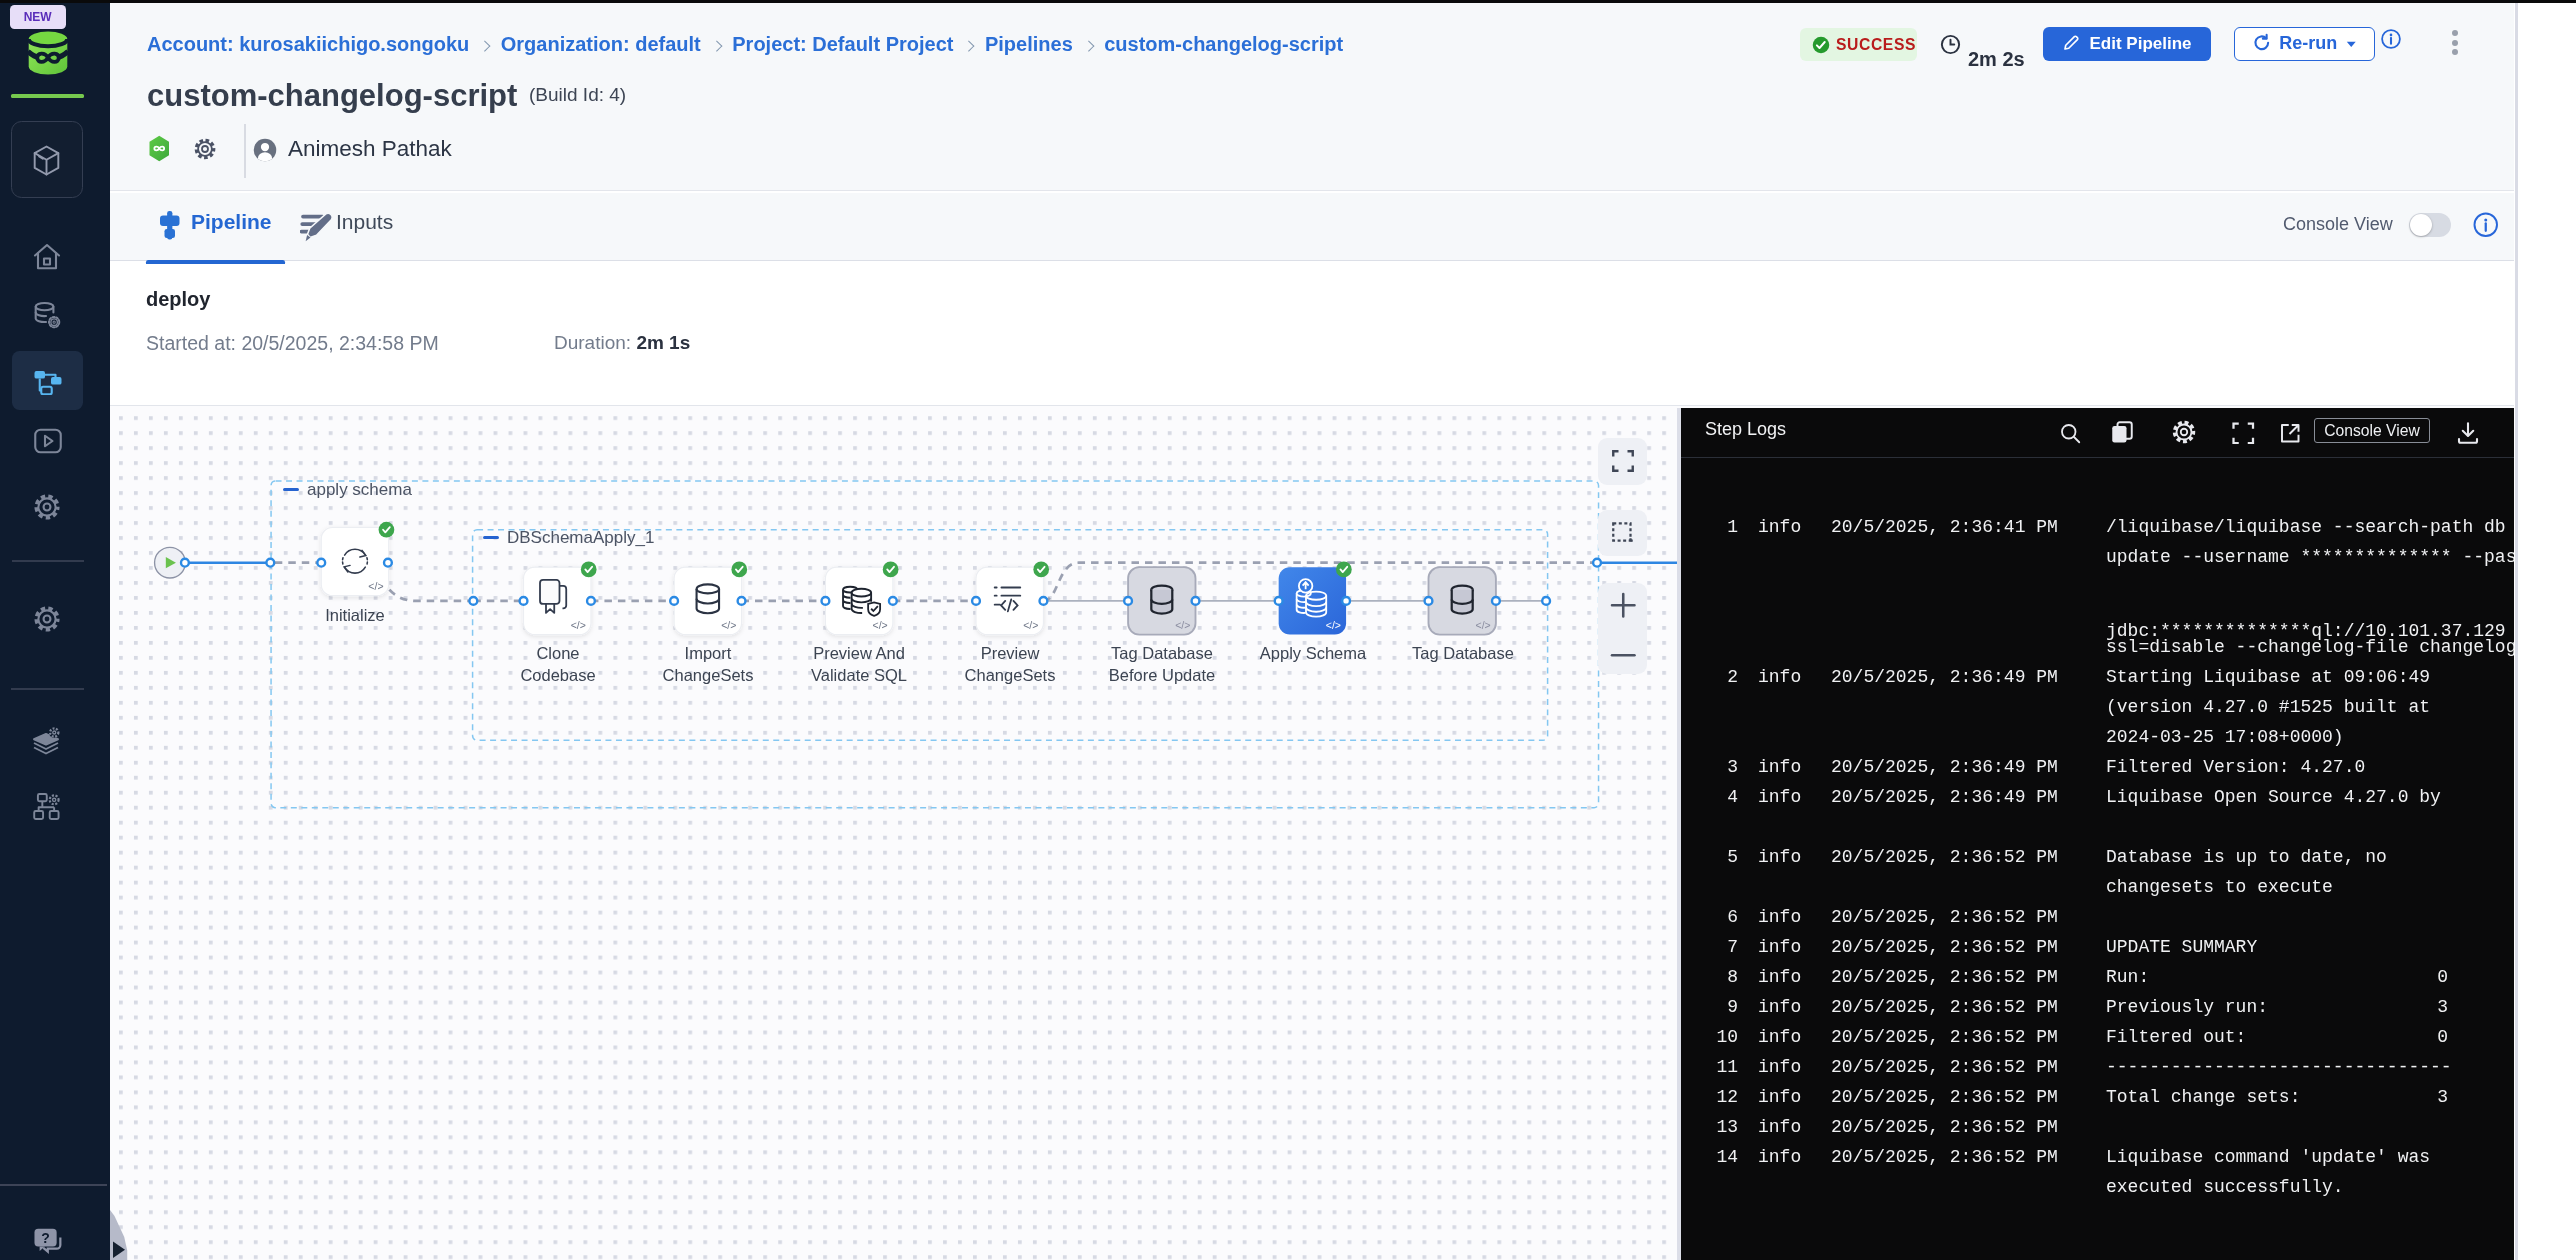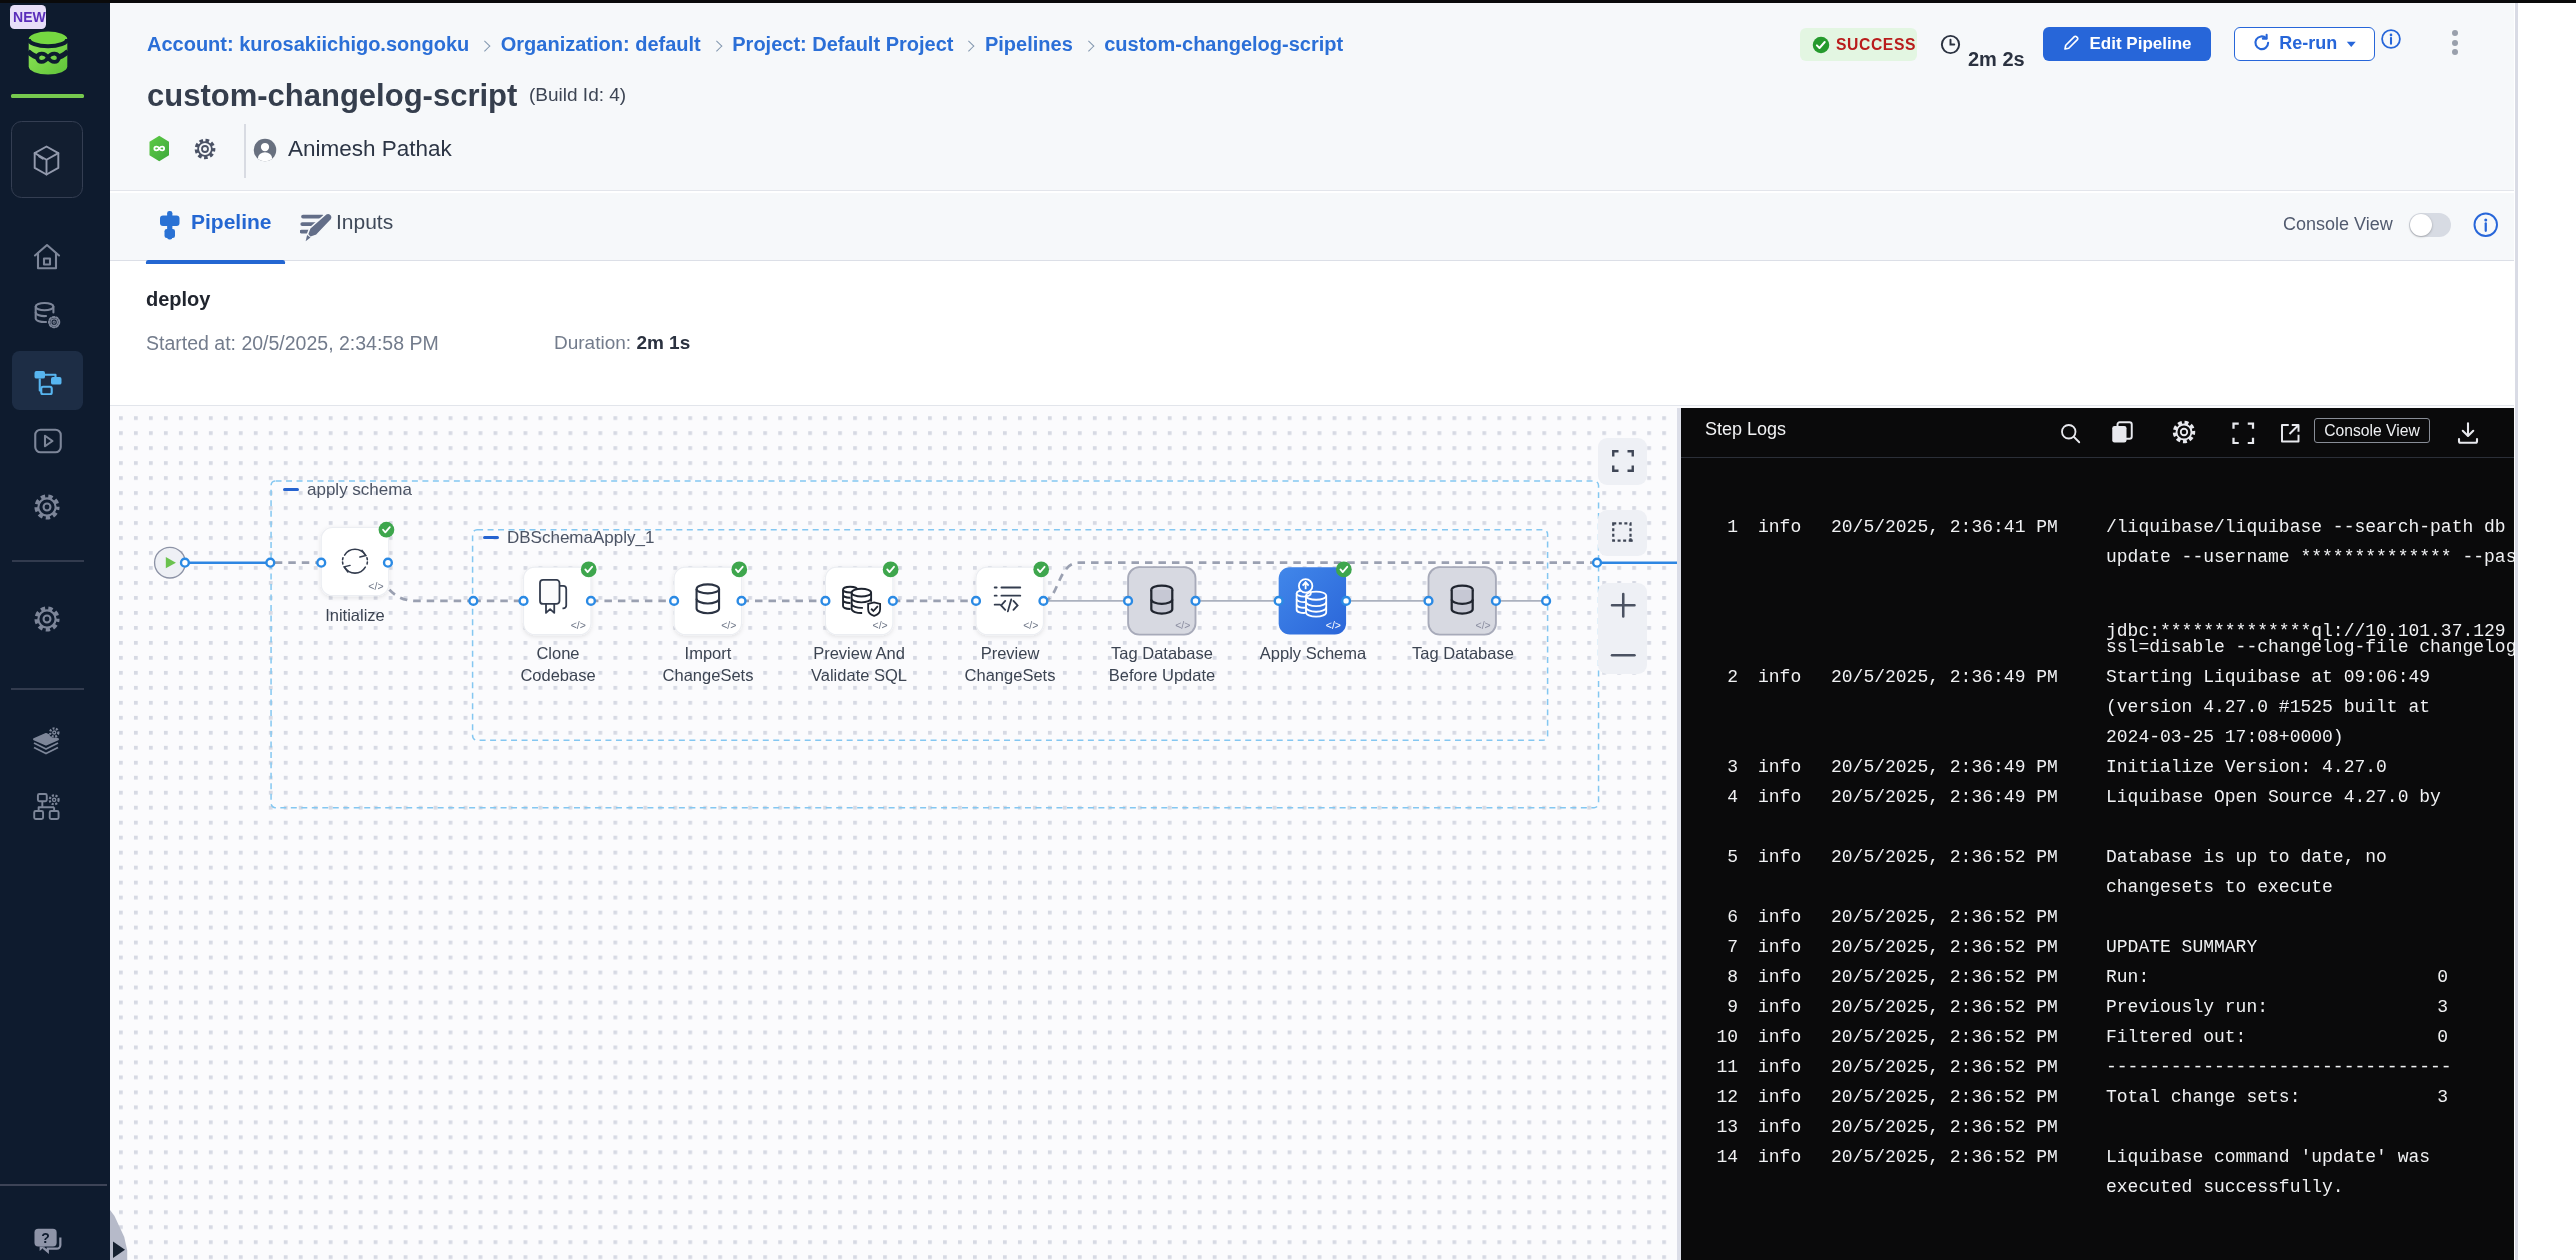--- a/index.html
+++ b/index.html
@@ -49,21 +49,21 @@
 .lr .m { position:absolute; left:425px; }
 .lr .v { position:absolute; left:707px; width:60px; text-align:right; }
 #steplogs { position:absolute; left:24px; top:10.5px; font-size:18px; color:#f2f3f5; }
 #cvbtn { position:absolute; left:633px; top:9.7px; width:116px; height:25.5px; border:1.5px solid #888d97; border-radius:3px; color:#eef0f3; font-size:15.7px; text-align:center; line-height:23px; }
 #loghead { position:absolute; left:0; top:0; width:833px; height:50px; border-bottom:0.7px solid #2b2f38; }
 </style>
 </head>
 <body>
 <div id="topbar"></div>
 <div id="sidebar">
-<div style="position:absolute;left:9.7px;top:4.5px;width:36px;height:24px;background:#e7def8;border-radius:4.5px;text-align:right;line-height:24px;font-size:14px;font-weight:bold;color:#5a2dba;">NEW</div>
+<div style="position:absolute;left:9.7px;top:4.5px;width:56px;height:24px;background:#e7def8;border-radius:4.5px;text-align:center;line-height:24px;font-size:12px;font-weight:bold;color:#5a2dba;">NEW</div>
 <svg style="position:absolute;left:24px;top:30px;" width="48" height="46" viewBox="0 0 64 62">
 <defs>
         <linearGradient id="lg1" x1="0" y1="0" x2="1" y2="1">
           <stop offset="0" stop-color="#90e557"></stop>
           <stop offset="1" stop-color="#5fc339"></stop>
         </linearGradient>
       </defs>
 <path d="M6 12 v37 a26 11 0 0 0 52 0 v-37 z" fill="url(#lg1)"></path>
 <ellipse cx="32" cy="12" rx="26" ry="10" fill="#75d741"></ellipse>
 <path d="M6 12 a26 10 0 0 0 52 0" fill="none" stroke="#0e1c2f" stroke-width="5.5"></path>
@@ -479,21 +479,21 @@
         <path d="M4 24 v3 a2 2 0 0 0 2 2 h20 a2 2 0 0 0 2 -2 v-3"></path>
       </svg>
 </div>
 <div class="lr" style="top:104px;"><span class="n">1</span><span class="i">info</span><span class="t">20/5/2025, 2:36:41 PM</span><span class="m">/liquibase/liquibase --search-path db</span></div>
 <div class="lr" style="top:134px;"><span class="m">update --username ************** --pas</span></div>
 <div class="lr" style="top:194px;margin-top:14px;"><span class="m">jdbc:**************ql://10.101.37.129</span></div>
 <div class="lr" style="top:224px;"><span class="m">ssl=disable --changelog-file changelog</span></div>
 <div class="lr" style="top:254px;"><span class="n">2</span><span class="i">info</span><span class="t">20/5/2025, 2:36:49 PM</span><span class="m">Starting Liquibase at 09:06:49</span></div>
 <div class="lr" style="top:284px;"><span class="m">(version 4.27.0 #1525 built at</span></div>
 <div class="lr" style="top:314px;"><span class="m">2024-03-25 17:08+0000)</span></div>
-<div class="lr" style="top:344px;"><span class="n">3</span><span class="i">info</span><span class="t">20/5/2025, 2:36:49 PM</span><span class="m">Initialize Version: 4.27.0</span></div>
+<div class="lr" style="top:344px;"><span class="n">3</span><span class="i">info</span><span class="t">20/5/2025, 2:36:49 PM</span><span class="m">Filtered Version: 4.27.0</span></div>
 <div class="lr" style="top:374px;"><span class="n">4</span><span class="i">info</span><span class="t">20/5/2025, 2:36:49 PM</span><span class="m">Liquibase Open Source 4.27.0 by</span></div>
 <div class="lr" style="top:434px;"><span class="n">5</span><span class="i">info</span><span class="t">20/5/2025, 2:36:52 PM</span><span class="m">Database is up to date, no</span></div>
 <div class="lr" style="top:464px;"><span class="m">changesets to execute</span></div>
 <div class="lr" style="top:494px;"><span class="n">6</span><span class="i">info</span><span class="t">20/5/2025, 2:36:52 PM</span></div>
 <div class="lr" style="top:524px;"><span class="n">7</span><span class="i">info</span><span class="t">20/5/2025, 2:36:52 PM</span><span class="m">UPDATE SUMMARY</span></div>
 <div class="lr" style="top:554px;"><span class="n">8</span><span class="i">info</span><span class="t">20/5/2025, 2:36:52 PM</span><span class="m">Run:</span><span class="v">0</span></div>
 <div class="lr" style="top:584px;"><span class="n">9</span><span class="i">info</span><span class="t">20/5/2025, 2:36:52 PM</span><span class="m">Previously run:</span><span class="v">3</span></div>
 <div class="lr" style="top:614px;"><span class="n">10</span><span class="i">info</span><span class="t">20/5/2025, 2:36:52 PM</span><span class="m">Filtered out:</span><span class="v">0</span></div>
 <div class="lr" style="top:644px;"><span class="n">11</span><span class="i">info</span><span class="t">20/5/2025, 2:36:52 PM</span><span class="m">--------------------------------</span></div>
 <div class="lr" style="top:674px;"><span class="n">12</span><span class="i">info</span><span class="t">20/5/2025, 2:36:52 PM</span><span class="m">Total change sets:</span><span class="v">3</span></div>

